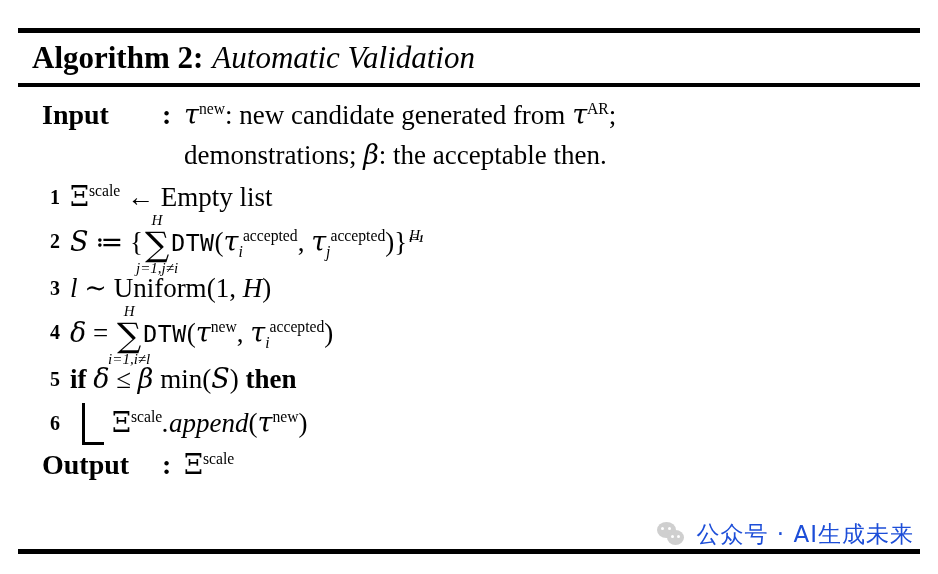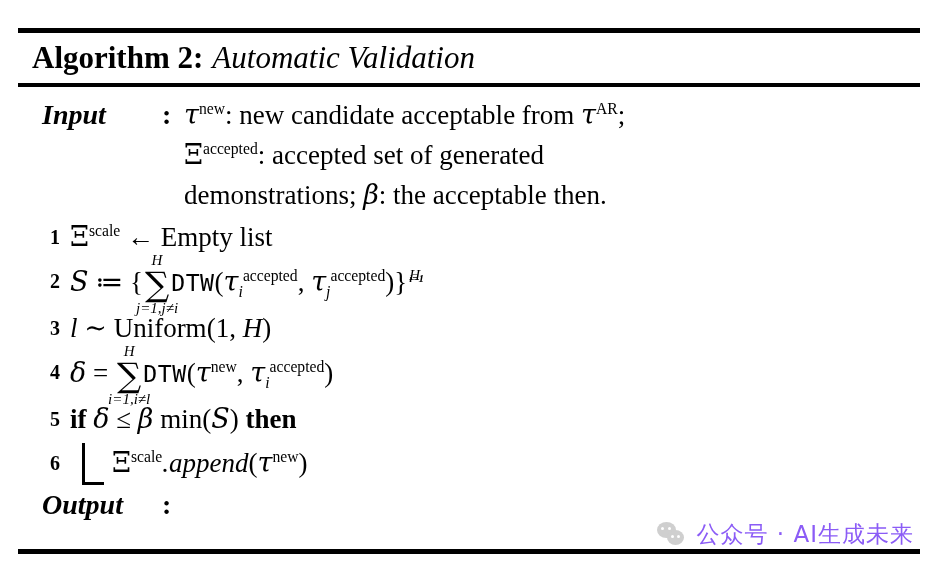--- a/index.html
+++ b/index.html
@@ -60,21 +60,20 @@
     display: flex;
     align-items: flex-start;
     padding-left: 24px;
   }
   .io-label {
     font-weight: bold;
     width: 120px;
     flex: 0 0 120px;
     font-size: 28px;
     line-height: 40px;
-    font-style: italic;
   }
   .io-colon {
     font-weight: bold;
     flex: 0 0 18px;
     font-size: 28px;
     line-height: 40px;
   }
   .io-content {
     flex: 1 1 auto;
     line-height: 40px;
@@ -229,21 +228,21 @@
   }
 
   
   .watermark {
     position: absolute;
     right: 24px;
     bottom: 24px;
     display: flex;
     align-items: center;
     gap: 10px;
-    color: #8b5cf6;
+    color: #1d4ed8;
     font-family: "DejaVu Sans", "Liberation Sans", sans-serif;
     font-size: 23px;
     letter-spacing: 1px;
     white-space: nowrap;
     user-select: none;
   }
   .wm-logo {
     width: 30px;
     height: 26px;
     position: relative;
@@ -297,26 +296,23 @@
   <div class="rule-mid"></div>
 
   <div class="algo-body">
 
     <div class="io-row">
       <div class="io-label">Input</div>
       <div class="io-colon">:</div>
       <div class="io-content">
 
         <div class="io-line">
-          <span class="greek">τ</span><sup class="sp">new</sup><span class="mup">: new candidate acceptable from </span><span class="greek">τ</span><sup class="sp">AR</sup><span class="mup">;</span>
+          <span class="greek">τ</span><sup class="sp">new</sup><span class="mup">: new candidate generated from </span><span class="greek">τ</span><sup class="sp">AR</sup><span class="mup">;</span>
         </div>
 
-        <div class="io-line">
-          <span class="xi">Ξ</span><sup class="sp">accepted</sup><span class="mup">: accepted set of generated</span>
-        </div>
 
         <div class="io-line">
           <span class="mup">demonstrations; </span><span class="greek">β</span><span class="mup">: the acceptable then.</span>
         </div>
 
       </div>
     </div>
 
     <div class="step-row">
       <div class="step-num">1</div>
@@ -372,20 +368,23 @@
     <div class="step-row">
       <div class="step-num">6</div>
       <div class="step-body">
         <span class="indent-guide"></span><span class="xi">Ξ</span><sup class="sp">scale</sup><span class="mi">.append</span><span class="op">(</span><span class="greek">τ</span><sup class="sp">new</sup><span class="op">)</span>
       </div>
     </div>
 
     <div class="io-row">
       <div class="io-label">Output</div>
       <div class="io-colon">:</div>
+      <div class="io-content">
+        <span class="xi">Ξ</span><sup class="sp">scale</sup>
+      </div>
     </div>
 
   </div>
 </div>
 
 <div class="bottom-rule"></div>
 
 <div class="watermark">
   <span class="wm-logo">
     <span class="bubble-a"></span>

